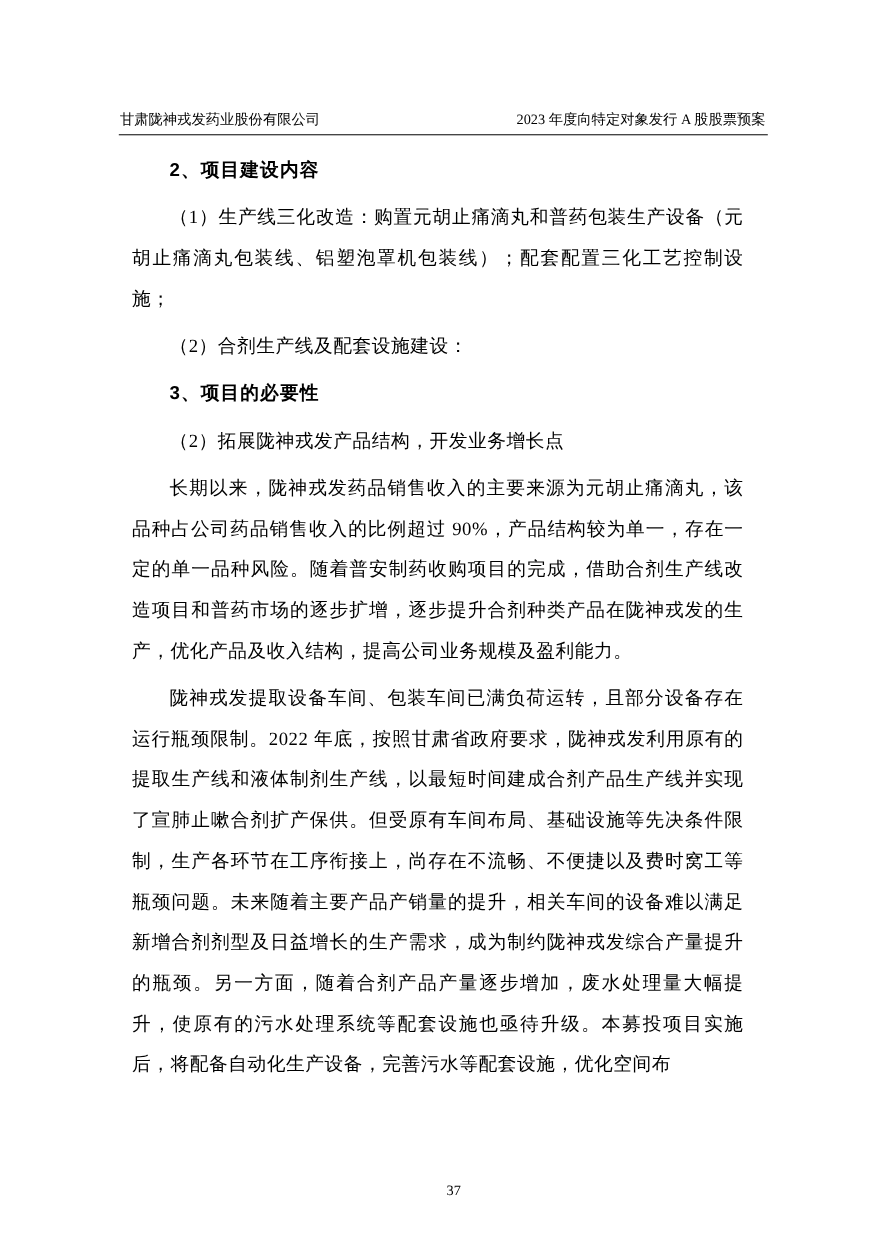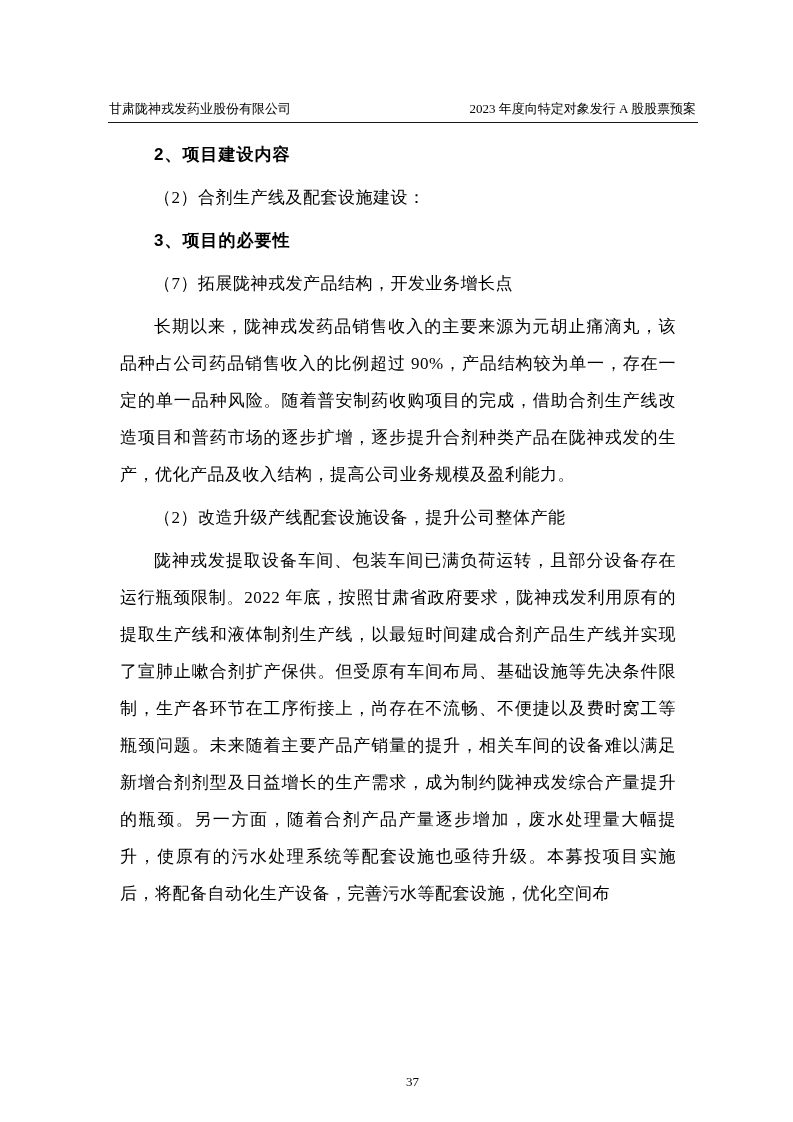--- a/index.html
+++ b/index.html
@@ -73,25 +73,25 @@
 <div class="page">
 
   <div class="page-header">
     <span>甘肃陇神戎发药业股份有限公司</span>
     <span>2023 年度向特定对象发行 A 股股票预案</span>
   </div>
   <div class="header-rule"></div>
 
   <div class="document-body">
     <div class="para heading">2、项目建设内容</div>
+    <div class="para">（1）生产线三化改造：购置元胡止痛滴丸和普药包装生产设备（元胡止痛滴丸包装线、铝塑泡罩机包装线）；配套配置三化工艺控制设施；</div>
     <div class="para">（2）合剂生产线及配套设施建设：</div>
     <div class="para heading">3、项目的必要性</div>
-    <div class="para">（7）拓展陇神戎发产品结构，开发业务增长点</div>
+    <div class="para">（2）拓展陇神戎发产品结构，开发业务增长点</div>
     <div class="para">长期以来，陇神戎发药品销售收入的主要来源为元胡止痛滴丸，该品种占公司药品销售收入的比例超过 90%，产品结构较为单一，存在一定的单一品种风险。随着普安制药收购项目的完成，借助合剂生产线改造项目和普药市场的逐步扩增，逐步提升合剂种类产品在陇神戎发的生产，优化产品及收入结构，提高公司业务规模及盈利能力。</div>
-    <div class="para">（2）改造升级产线配套设施设备，提升公司整体产能</div>
     <div class="para">陇神戎发提取设备车间、包装车间已满负荷运转，且部分设备存在运行瓶颈限制。2022 年底，按照甘肃省政府要求，陇神戎发利用原有的提取生产线和液体制剂生产线，以最短时间建成合剂产品生产线并实现了宣肺止嗽合剂扩产保供。但受原有车间布局、基础设施等先决条件限制，生产各环节在工序衔接上，尚存在不流畅、不便捷以及费时窝工等瓶颈问题。未来随着主要产品产销量的提升，相关车间的设备难以满足新增合剂剂型及日益增长的生产需求，成为制约陇神戎发综合产量提升的瓶颈。另一方面，随着合剂产品产量逐步增加，废水处理量大幅提升，使原有的污水处理系统等配套设施也亟待升级。本募投项目实施后，将配备自动化生产设备，完善污水等配套设施，优化空间布</div>
   </div>
 
   <div class="page-footer">
     <span>37</span>
   </div>
 
 </div>
 
 </body></html>

